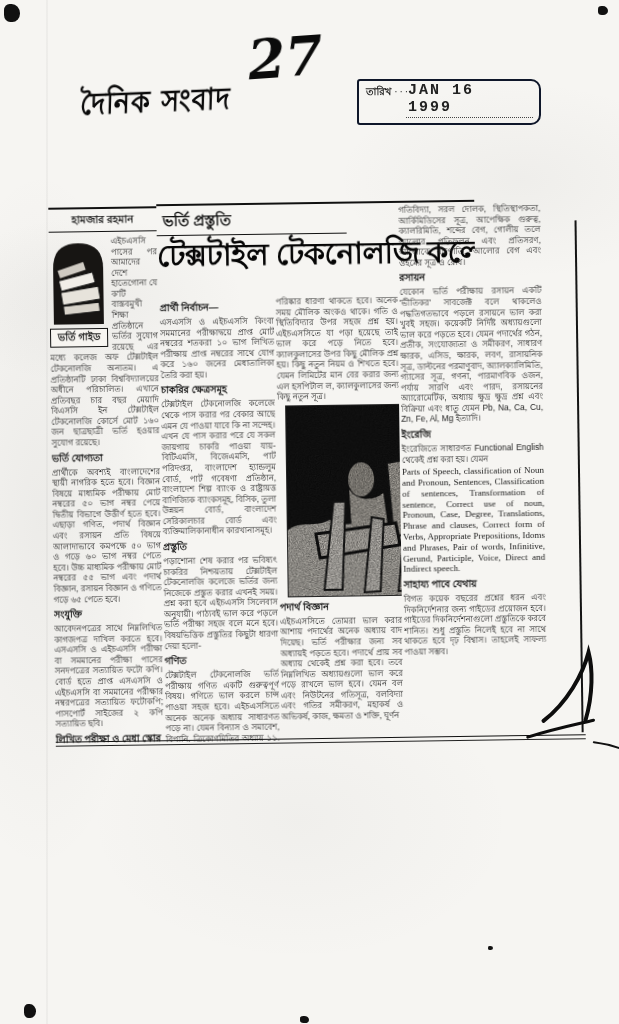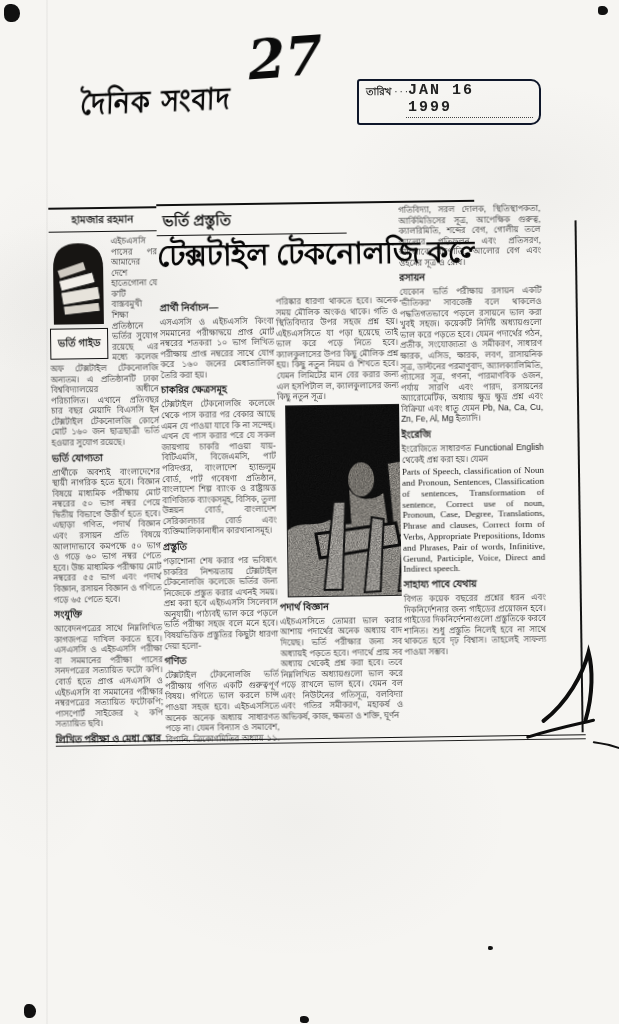--- a/index.html
+++ b/index.html
@@ -70,21 +70,21 @@
 
   
   .col1{left:2px;top:6px;width:108px;height:536px;}
   .byline{
     border-top:2px solid #111;border-bottom:1.5px solid #111;
     font-size:10.5px;font-weight:bold;text-align:center;padding:3px 0 2px;margin-bottom:4px;
   }
   .guide-fig{float:left;width:58px;margin:2px 4px 2px 0;}
   .guide-label{
     border:1.5px solid #111;background:#f7f5f1;text-align:center;
-    font-size:10px;font-weight:bold;padding:6px 0;margin-top:-2px;
+    font-size:10px;font-weight:bold;padding:0 0;margin-top:-2px;
   }
 
   
   .header-strip{left:110px;top:4px;width:318px;height:92px;}
   .header-strip .toprule{border-top:2px solid #111;margin-bottom:2px;}
   .kicker{
     display:inline-block;font-size:15px;font-weight:bold;padding:1px 4px 1px 6px;
     border-bottom:1.5px solid #111;min-width:180px;color:#0c0c0c;
   }
   .headline{

